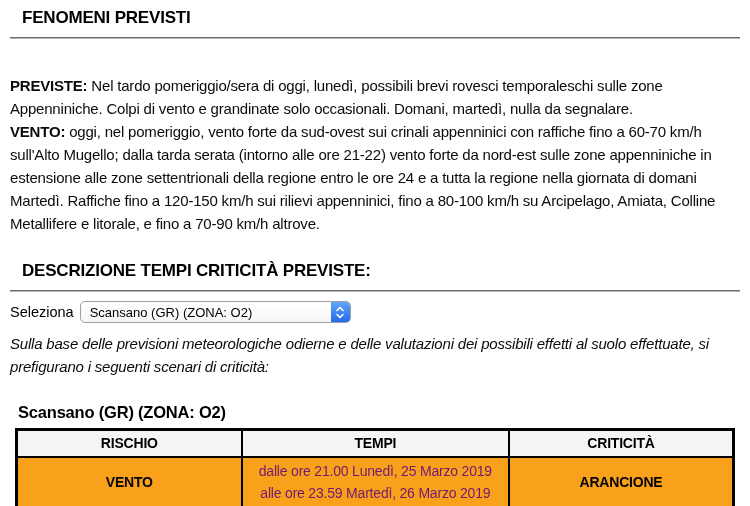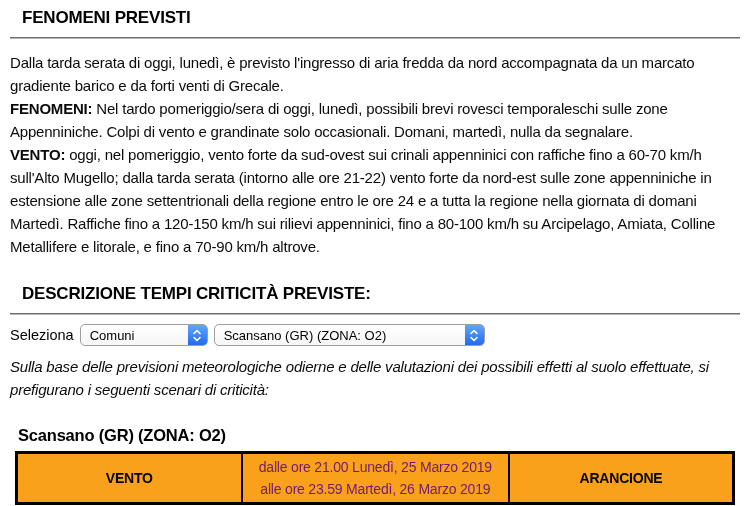--- a/index.html
+++ b/index.html
@@ -113,39 +113,30 @@
   .cell-bold{font-weight:bold;color:#050505;}
   .tempi-line{line-height:22px;color:#701a75;}
 </style>
 </head>
 <body>
 
 <h2 class="section-title">FENOMENI PREVISTI</h2>
 <hr class="rule">
 
 <div class="bodytext">
-  <span>Dalla tarda serata di oggi, lunedì, è previsto l'ingresso di aria fredda da nord accompagnata da un marcato gradiente barico e da forti venti di Grecale.</span><br>
-  <b>FENOMENI:</b><span> Nel tardo pomeriggio/sera di oggi, lunedì, possibili brevi rovesci temporaleschi sulle zone Appenniniche. Colpi di vento e grandinate solo occasionali. Domani, martedì, nulla da segnalare.</span><br>
+  <br>
+  <b>PREVISTE:</b><span> Nel tardo pomeriggio/sera di oggi, lunedì, possibili brevi rovesci temporaleschi sulle zone Appenniniche. Colpi di vento e grandinate solo occasionali. Domani, martedì, nulla da segnalare.</span><br>
   <b>VENTO:</b><span> oggi, nel pomeriggio, vento forte da sud-ovest sui crinali appenninici con raffiche fino a 60-70 km/h sull'Alto Mugello; dalla tarda serata (intorno alle ore 21-22) vento forte da nord-est sulle zone appenniniche in estensione alle zone settentrionali della regione entro le ore 24 e a tutta la regione nella giornata di domani Martedì. Raffiche fino a 120-150 km/h sui rilievi appenninici, fino a 80-100 km/h su Arcipelago, Amiata, Colline Metallifere e litorale, e fino a 70-90 km/h altrove.</span>
 </div>
 
 <h2 class="section-title desc-title">DESCRIZIONE TEMPI CRITICITÀ PREVISTE:</h2>
 <hr class="rule">
 
 <div class="select-row">
   <span class="sel-label">Seleziona</span>
-  <div class="mac-select sel-comuni">
-    <span>Comuni</span>
-    <span class="stepper">
-      <svg width="8" height="13" viewBox="0 0 8 13">
-          <path d="M1 4.5 L4 1.5 L7 4.5" stroke="#fff" fill="none" stroke-width="1.6" stroke-linecap="round" stroke-linejoin="round"></path>
-          <path d="M1 8.5 L4 11.5 L7 8.5" stroke="#fff" fill="none" stroke-width="1.6" stroke-linecap="round" stroke-linejoin="round"></path>
-        </svg>
-    </span>
-  </div>
   <div class="mac-select sel-zona">
     <span>Scansano (GR) (ZONA: O2)</span>
     <span class="stepper">
       <svg width="8" height="13" viewBox="0 0 8 13">
           <path d="M1 4.5 L4 1.5 L7 4.5" stroke="#fff" fill="none" stroke-width="1.6" stroke-linecap="round" stroke-linejoin="round"></path>
           <path d="M1 8.5 L4 11.5 L7 8.5" stroke="#fff" fill="none" stroke-width="1.6" stroke-linecap="round" stroke-linejoin="round"></path>
         </svg>
     </span>
   </div>
 </div>
@@ -154,20 +145,25 @@
 
 <h3 class="zone-title">Scansano (GR) (ZONA: O2)</h3>
 
 <table class="alert-table">
   <colgroup>
       <col style="width:31.4%">
       <col style="width:37.3%">
       <col style="width:31.3%">
     </colgroup>
   <tbody>
+      <tr>
+    <th>RISCHIO</th>
+    <th>TEMPI</th>
+    <th>CRITICITÀ</th>
+  </tr>
   <tr>
     <td class="cell-bold">VENTO</td>
     <td>
       <div class="tempi-line">dalle ore 21.00 Lunedì, 25 Marzo 2019</div>
       <div class="tempi-line">alle ore 23.59 Martedì, 26 Marzo 2019</div>
     </td>
     <td class="cell-bold">ARANCIONE</td>
   </tr>
 </tbody>
   </table>

